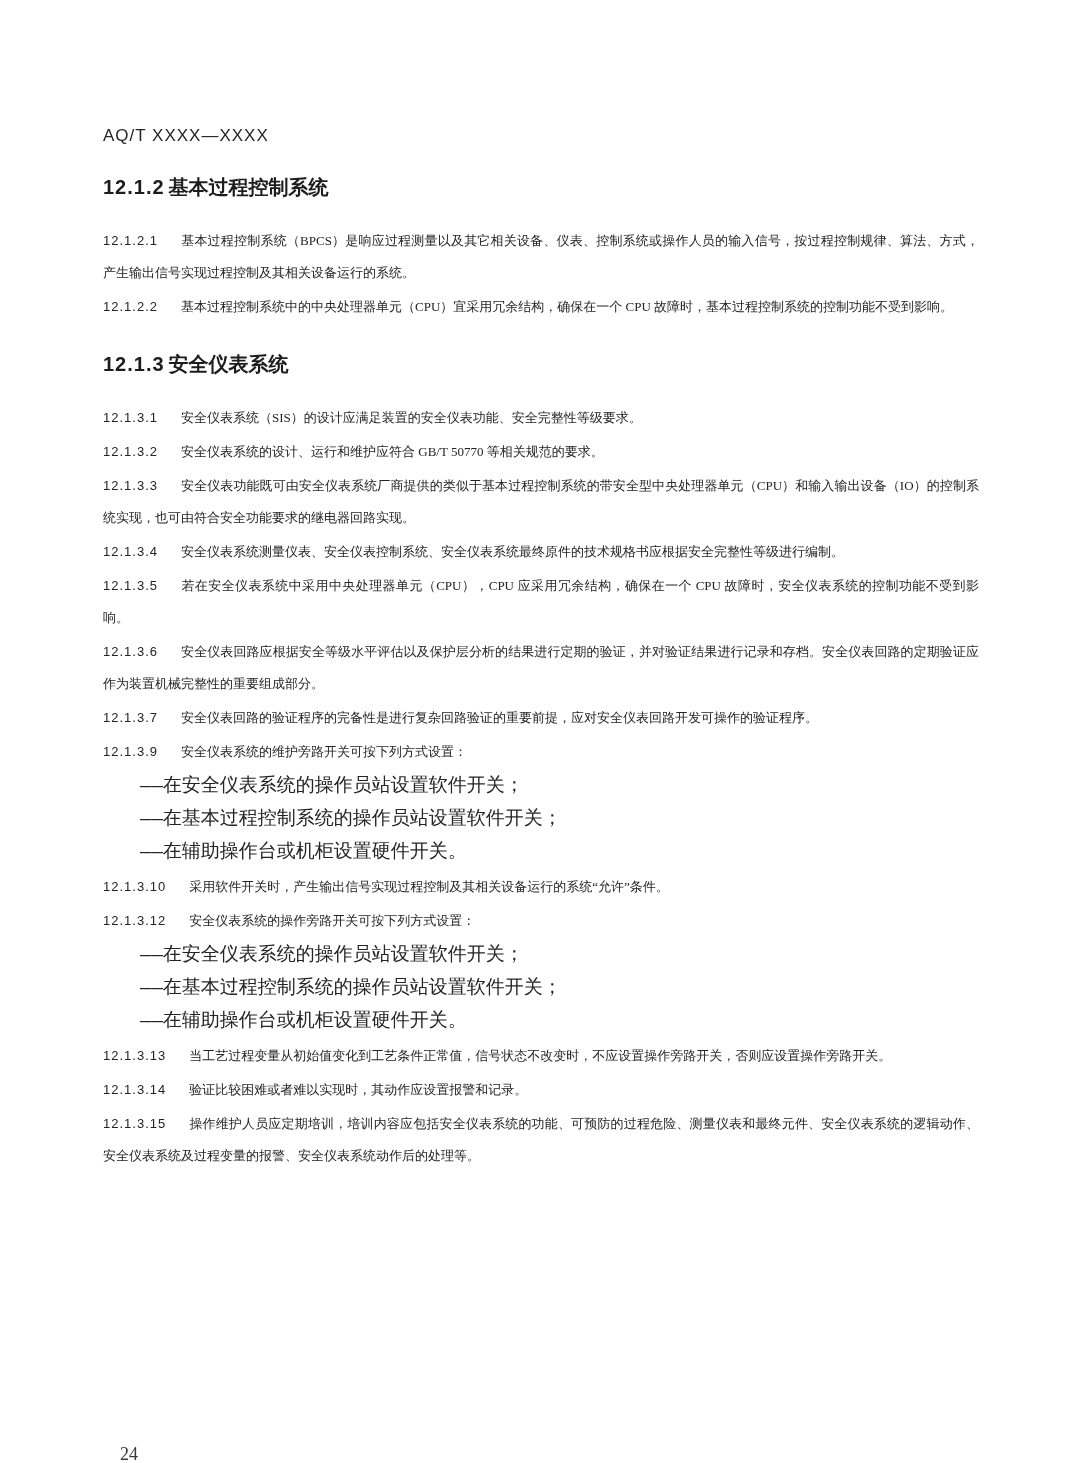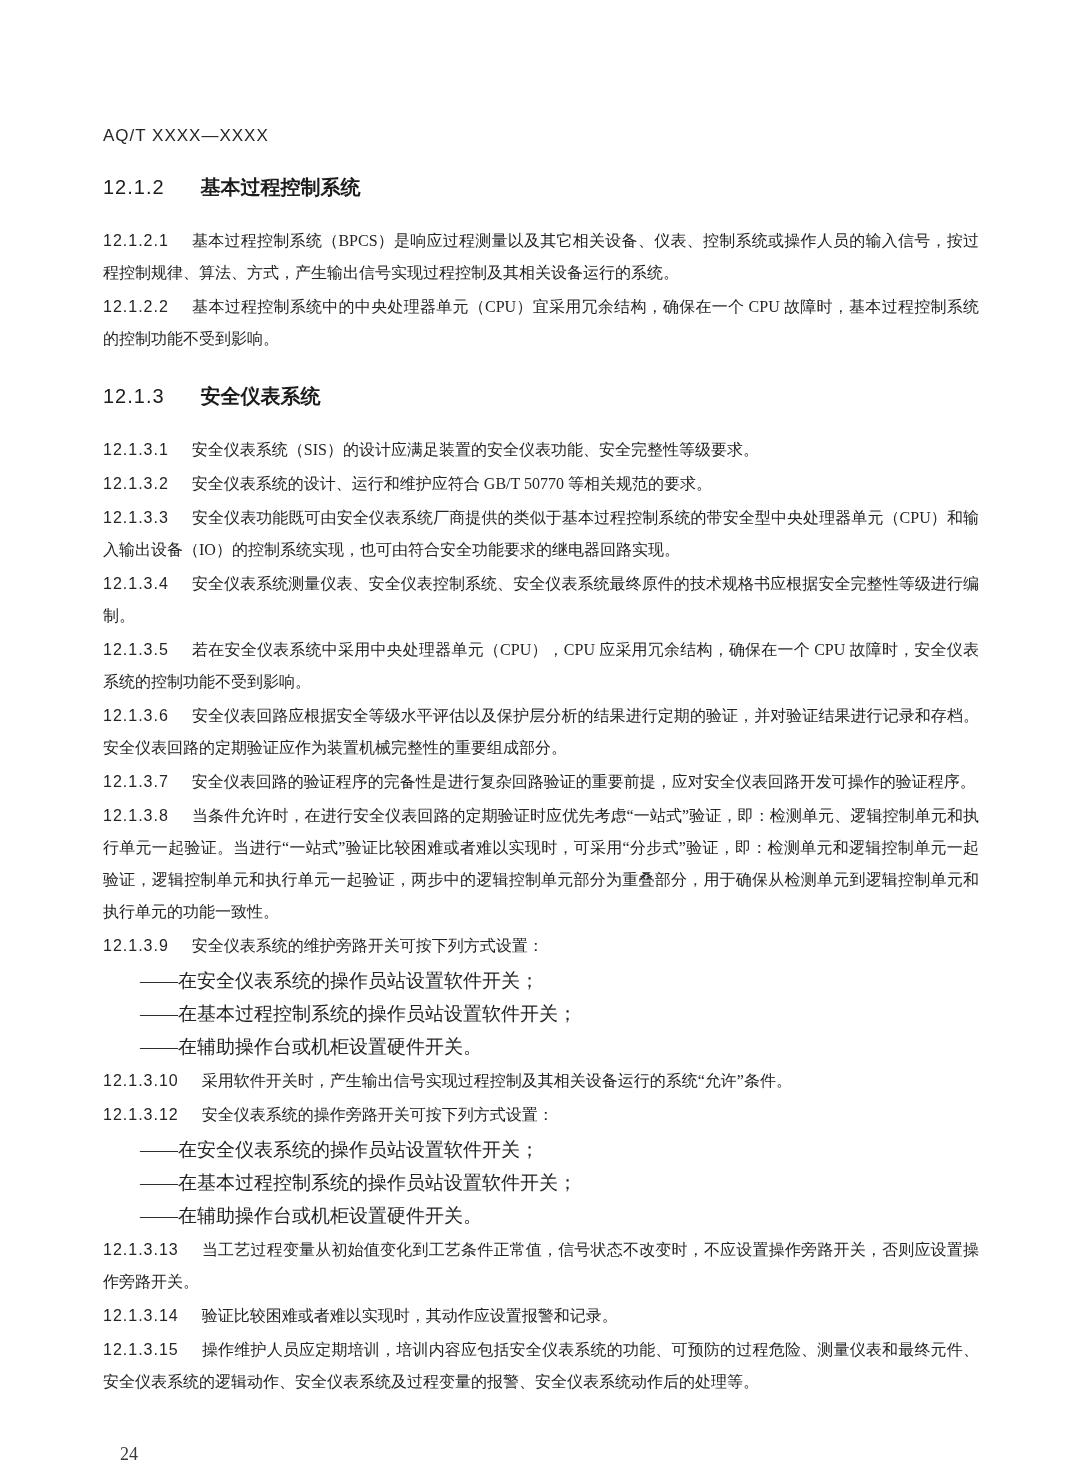--- a/index.html
+++ b/index.html
@@ -35,43 +35,44 @@
     color: #262626;
   }
   h2.sec-heading {
     margin: 28px 0 24px 0;
     font-size: 20px;
     font-weight: bold;
     color: #1c1c1c;
     font-family: "Liberation Sans", sans-serif;
   }
   h2.sec-heading .num {
-    font-weight: normal;
-    margin-right: 36px;
+    font-weight: bold;
+    margin-right: 4px;
     letter-spacing: 1px;
   }
   p.clause {
     margin: 2px 0;
-    font-size: 16px;
+    font-size: 13px;
     line-height: 32px;
     text-align: justify;
     color: #242424;
   }
   p.clause .num {
     font-family: "Liberation Sans", sans-serif;
     letter-spacing: 1px;
     margin-right: 23px;
     white-space: nowrap;
   }
   p.dash-item {
     margin: 0;
     padding-left: 37px;
     font-size: 19px;
     line-height: 33px;
     color: #242424;
+    font-family: Liberation Mono, monospace;
   }
   .page-number {
     position: absolute;
     left: 120px;
     top: 1444px;
     font-size: 18px;
     color: #3a3a3a;
     font-family: "Liberation Serif", serif;
   }
 </style>
@@ -120,23 +121,20 @@
     </p>
 
     <p class="clause">
       <span class="num">12.1.3.6</span><span class="txt">安全仪表回路应根据安全等级水平评估以及保护层分析的结果进行定期的验证，并对验证结果进行记录和存档。安全仪表回路的定期验证应作为装置机械完整性的重要组成部分。</span>
     </p>
 
     <p class="clause">
       <span class="num">12.1.3.7</span><span class="txt">安全仪表回路的验证程序的完备性是进行复杂回路验证的重要前提，应对安全仪表回路开发可操作的验证程序。</span>
     </p>
 
-    <p class="clause">
-      <span class="num">12.1.3.8</span><span class="txt">当条件允许时，在进行安全仪表回路的定期验证时应优先考虑“一站式”验证，即：检测单元、逻辑控制单元和执行单元一起验证。当进行“一站式”验证比较困难或者难以实现时，可采用“分步式”验证，即：检测单元和逻辑控制单元一起验证，逻辑控制单元和执行单元一起验证，两步中的逻辑控制单元部分为重叠部分，用于确保从检测单元到逻辑控制单元和执行单元的功能一致性。</span>
-    </p>
 
     <p class="clause">
       <span class="num">12.1.3.9</span><span class="txt">安全仪表系统的维护旁路开关可按下列方式设置：</span>
     </p>
 
     <p class="dash-item">——在安全仪表系统的操作员站设置软件开关；</p>
     <p class="dash-item">——在基本过程控制系统的操作员站设置软件开关；</p>
     <p class="dash-item">——在辅助操作台或机柜设置硬件开关。</p>
 
     <p class="clause">

